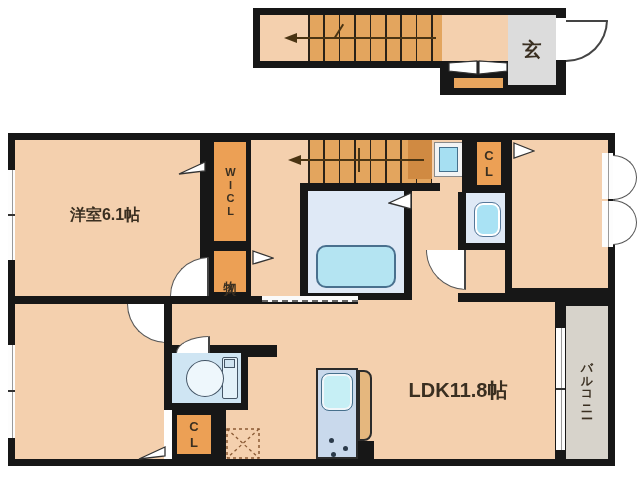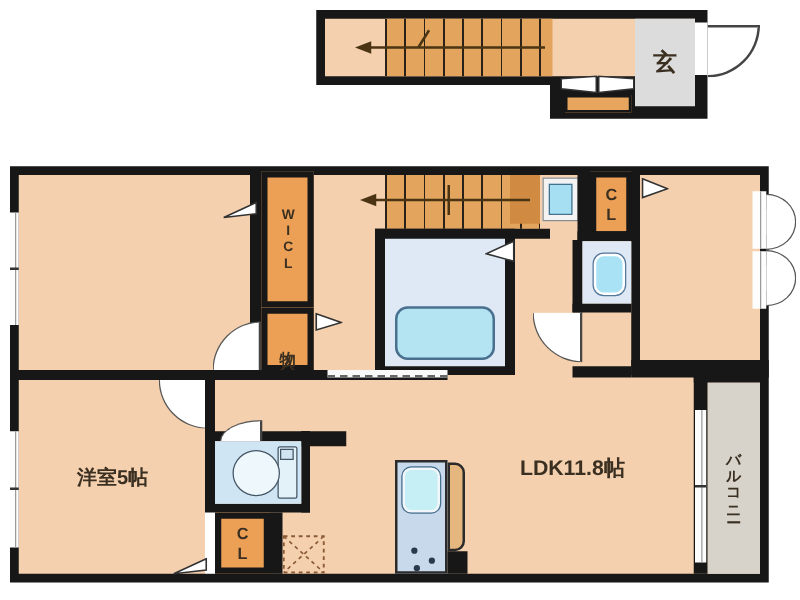--- a/index.html
+++ b/index.html
@@ -53,20 +53,23 @@
   <div class="abs label vtext" style="left:575px;top:318px;width:24px;height:130px;font-size:12px;font-weight:700;">
     <span>バルコニー</span>
   </div>
   <div class="abs wall" style="left:555px;top:293px;width:53px;height:13px;"></div>
   <div class="abs wall" style="left:555px;top:299px;width:11px;height:160px;"></div>
   <div class="abs windowv" style="left:556px;top:328px;width:9px;height:122px;">
     <div class="winline"></div>
       <div class="wintick" style="top:60px;"></div>
   </div>
 
+  <div class="abs label" style="left:25px;top:203px;width:160px;height:24px;font-size:16px;">
+    <span>洋室6.1帖</span>
+  </div>
   <div class="abs wall" style="left:200px;top:140px;width:9px;height:157px;"></div>
 
   <div class="abs orangebox" style="left:209px;top:137px;width:42px;height:109px;">
     <span class="vtext" style="font-size:11px;font-weight:700;">WICL</span>
   </div>
   <svg class="abs" style="left:178px;top:160px;" width="28" height="26" viewBox="0 0 28 26">
     <polygon points="27,2 1,14 27,11" fill="#fff" stroke="#333" stroke-width="1.3"></polygon>
   </svg>
   <div class="abs orangebox" style="left:209px;top:246px;width:42px;height:51px;">
     <span class="vtext" style="font-size:13px;font-weight:700;">物入</span>
@@ -119,23 +122,20 @@
   <div class="abs arc" style="left:613px;top:155px;width:24px;height:45px;border:1.5px solid #555;border-left:none;border-radius:0 100% 100% 0 / 0 50% 50% 0;"></div>
   <div class="abs arc" style="left:613px;top:200px;width:24px;height:45px;border:1.5px solid #555;border-left:none;border-radius:0 100% 100% 0 / 0 50% 50% 0;"></div>
 
   <div class="abs wall" style="left:8px;top:296px;width:350px;height:8px;"></div>
   <div class="abs" style="left:262px;top:296px;width:96px;height:6px;background:#fafafa;border-bottom:2px dashed #666;"></div>
   <div class="abs wall" style="left:505px;top:288px;width:110px;height:14px;"></div>
   <div class="abs wall" style="left:458px;top:293px;width:47px;height:9px;"></div>
 
   <div class="abs arc" style="left:127px;top:304px;width:39px;height:39px;border-radius:0 0 0 100%;border-left:1.5px solid #555;border-bottom:1.5px solid #555;border-right:2px solid #444;"></div>
   <div class="abs wall" style="left:164px;top:297px;width:8px;height:162px;"></div>
-  <div class="abs label" style="left:20px;top:370px;width:140px;height:24px;font-size:16px;">
-    <span>洋室5帖</span>
-  </div>
 
   <div class="abs windowv" style="left:8px;top:170px;width:7px;height:90px;">
       <div class="winline"></div>
       <div class="wintick" style="top:44px;"></div>
     </div>
   <div class="abs windowv" style="left:8px;top:345px;width:7px;height:93px;">
       <div class="winline"></div>
       <div class="wintick" style="top:45px;"></div>
     </div>
 
@@ -165,17 +165,17 @@
   </svg>
 
   <div class="abs" style="left:358px;top:370px;width:14px;height:71px;background:#e5b77e;border:2px solid #2b2b2b;border-radius:0 8px 8px 0;"></div>
   <div class="abs" style="left:316px;top:368px;width:42px;height:91px;background:#c9d9ec;border:2px solid #2b2b2b;"></div>
   <div class="abs" style="left:322px;top:374px;width:30px;height:36px;background:#c6eff5;border:2px solid #f0f6fa;outline:1px solid #46708c;border-radius:7px;"></div>
   <div class="abs" style="left:329px;top:438px;width:5px;height:5px;background:#2b3a4a;border-radius:50%;"></div>
   <div class="abs" style="left:343px;top:446px;width:5px;height:5px;background:#2b3a4a;border-radius:50%;"></div>
   <div class="abs" style="left:331px;top:452px;width:5px;height:5px;background:#2b3a4a;border-radius:50%;"></div>
   <div class="abs wall" style="left:358px;top:441px;width:16px;height:18px;"></div>
 
-  <div class="abs label" style="left:378px;top:361px;width:160px;height:26px;font-size:17px;">
+  <div class="abs label" style="left:378px;top:377px;width:160px;height:26px;font-size:20px;">
     <span>LDK11.8帖</span>
   </div>
 
 </div>
 
 </body></html>

